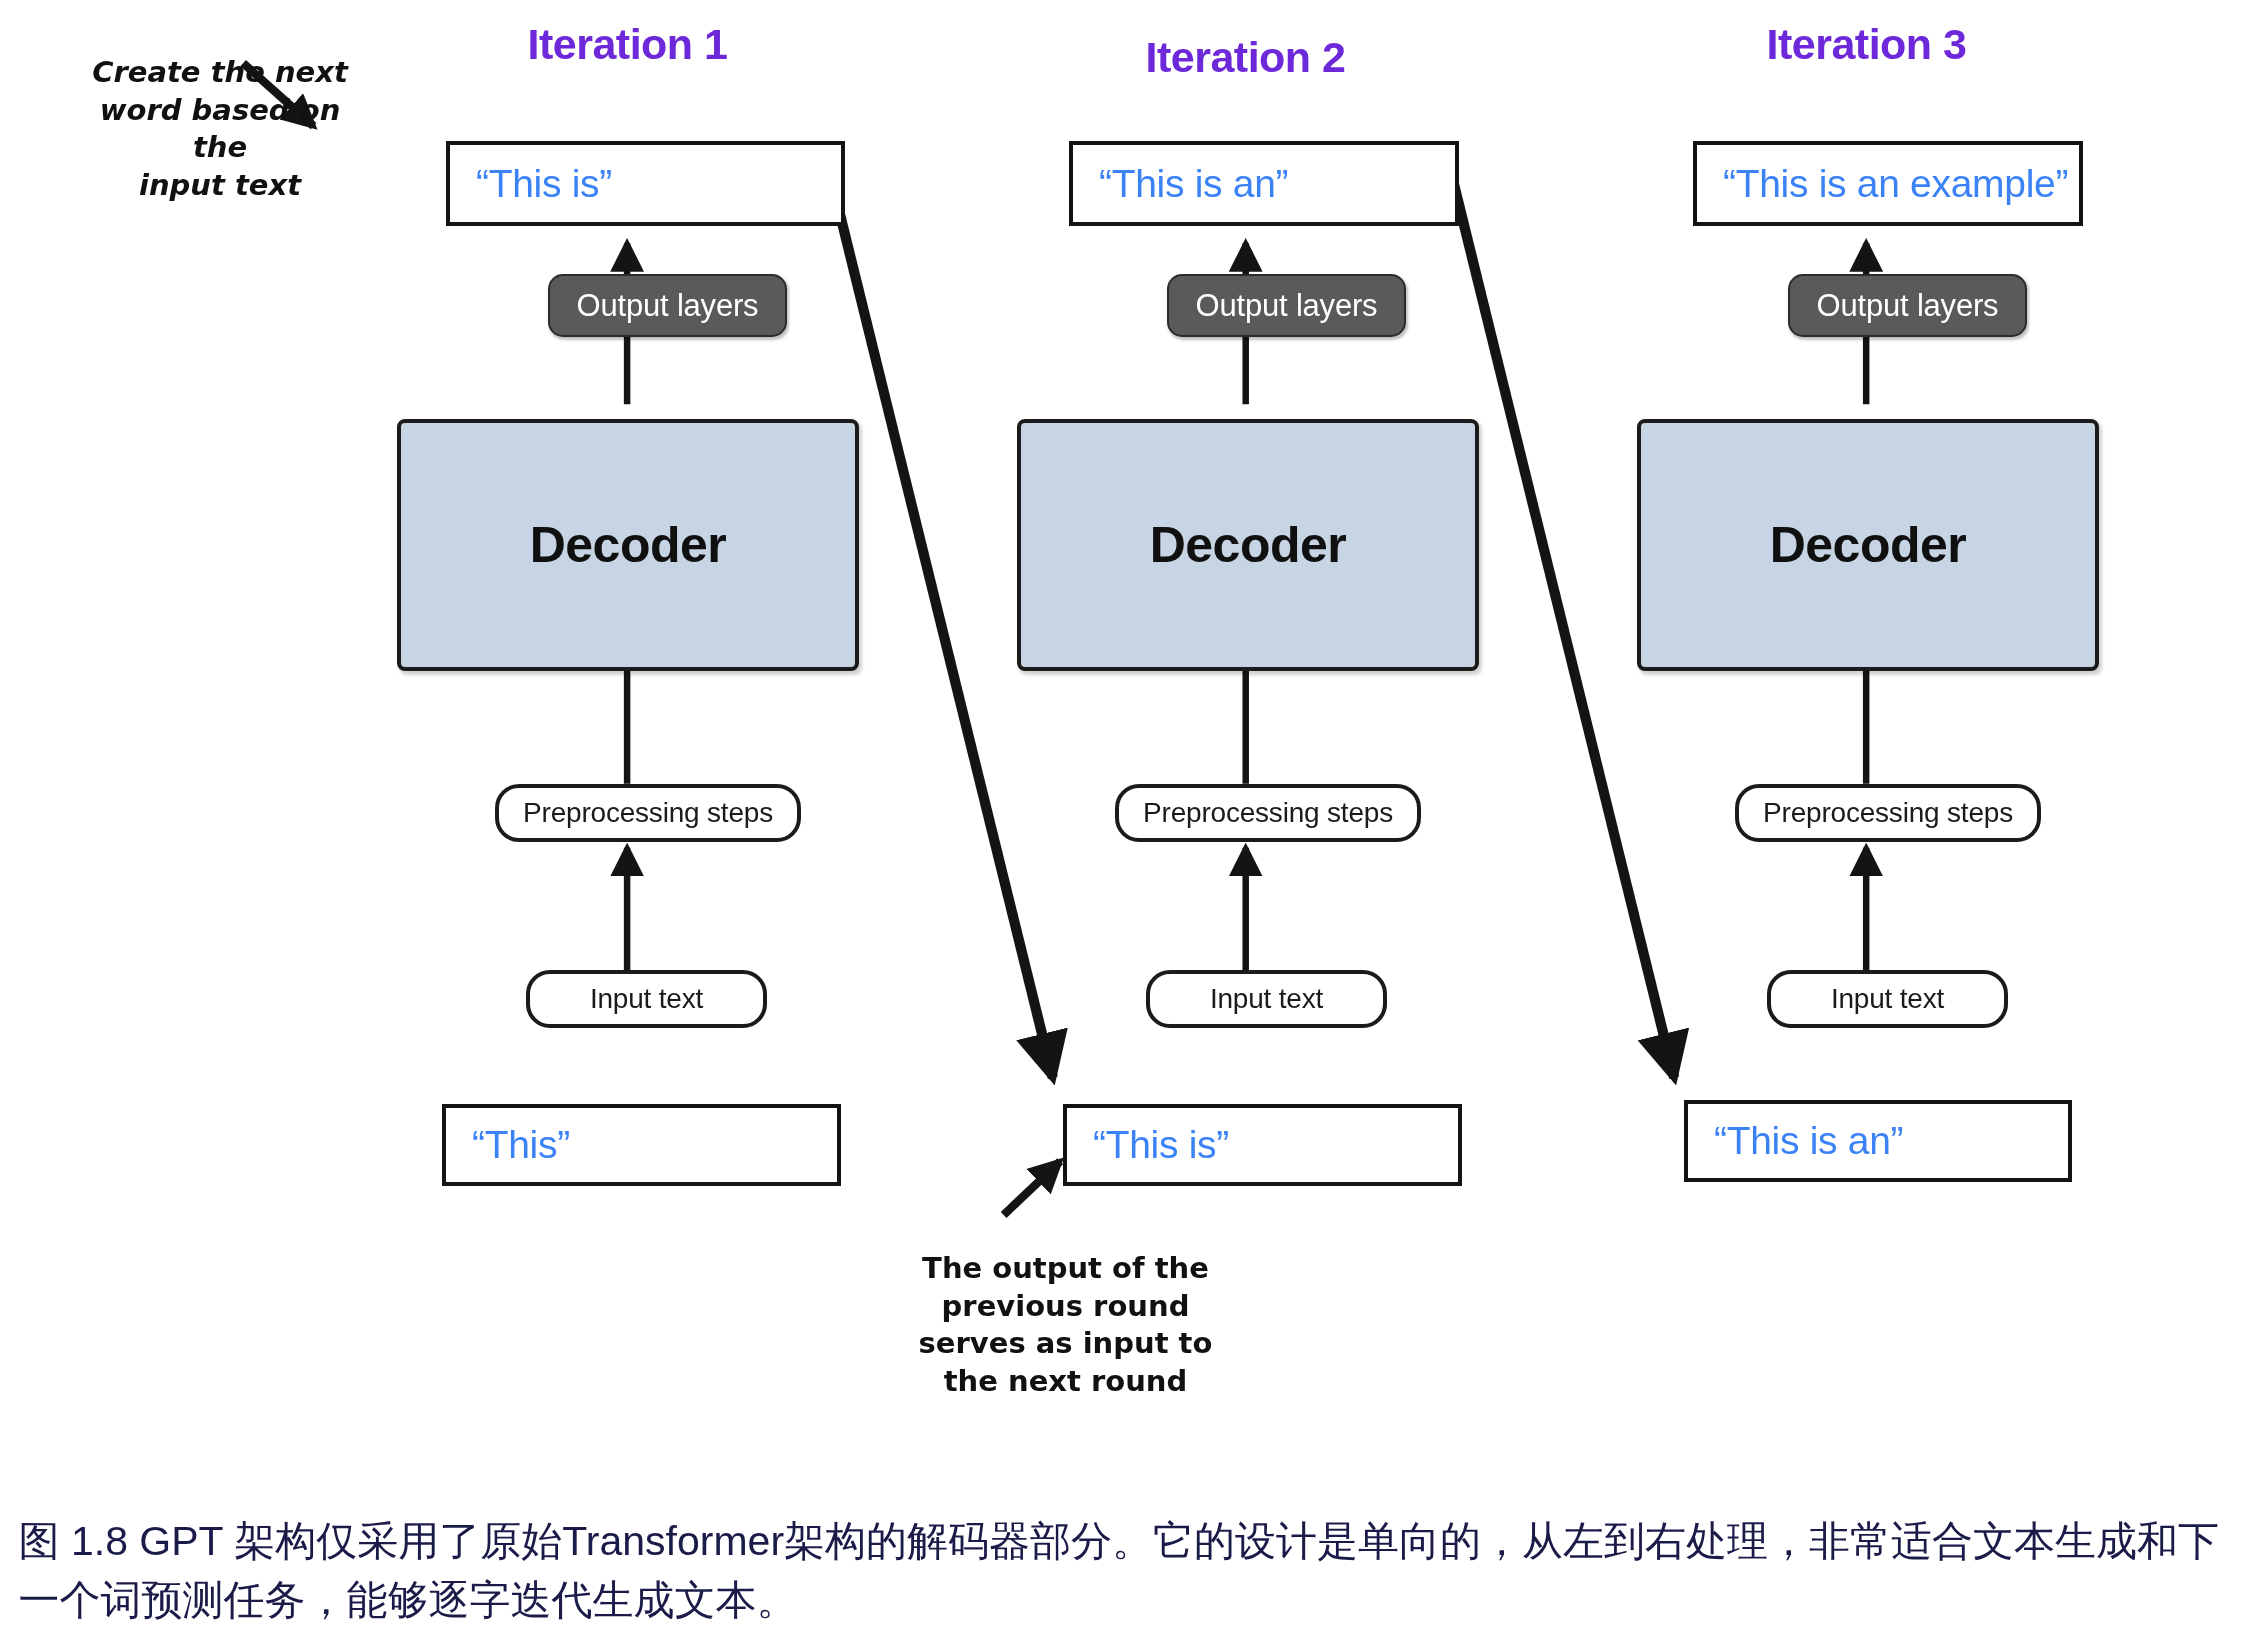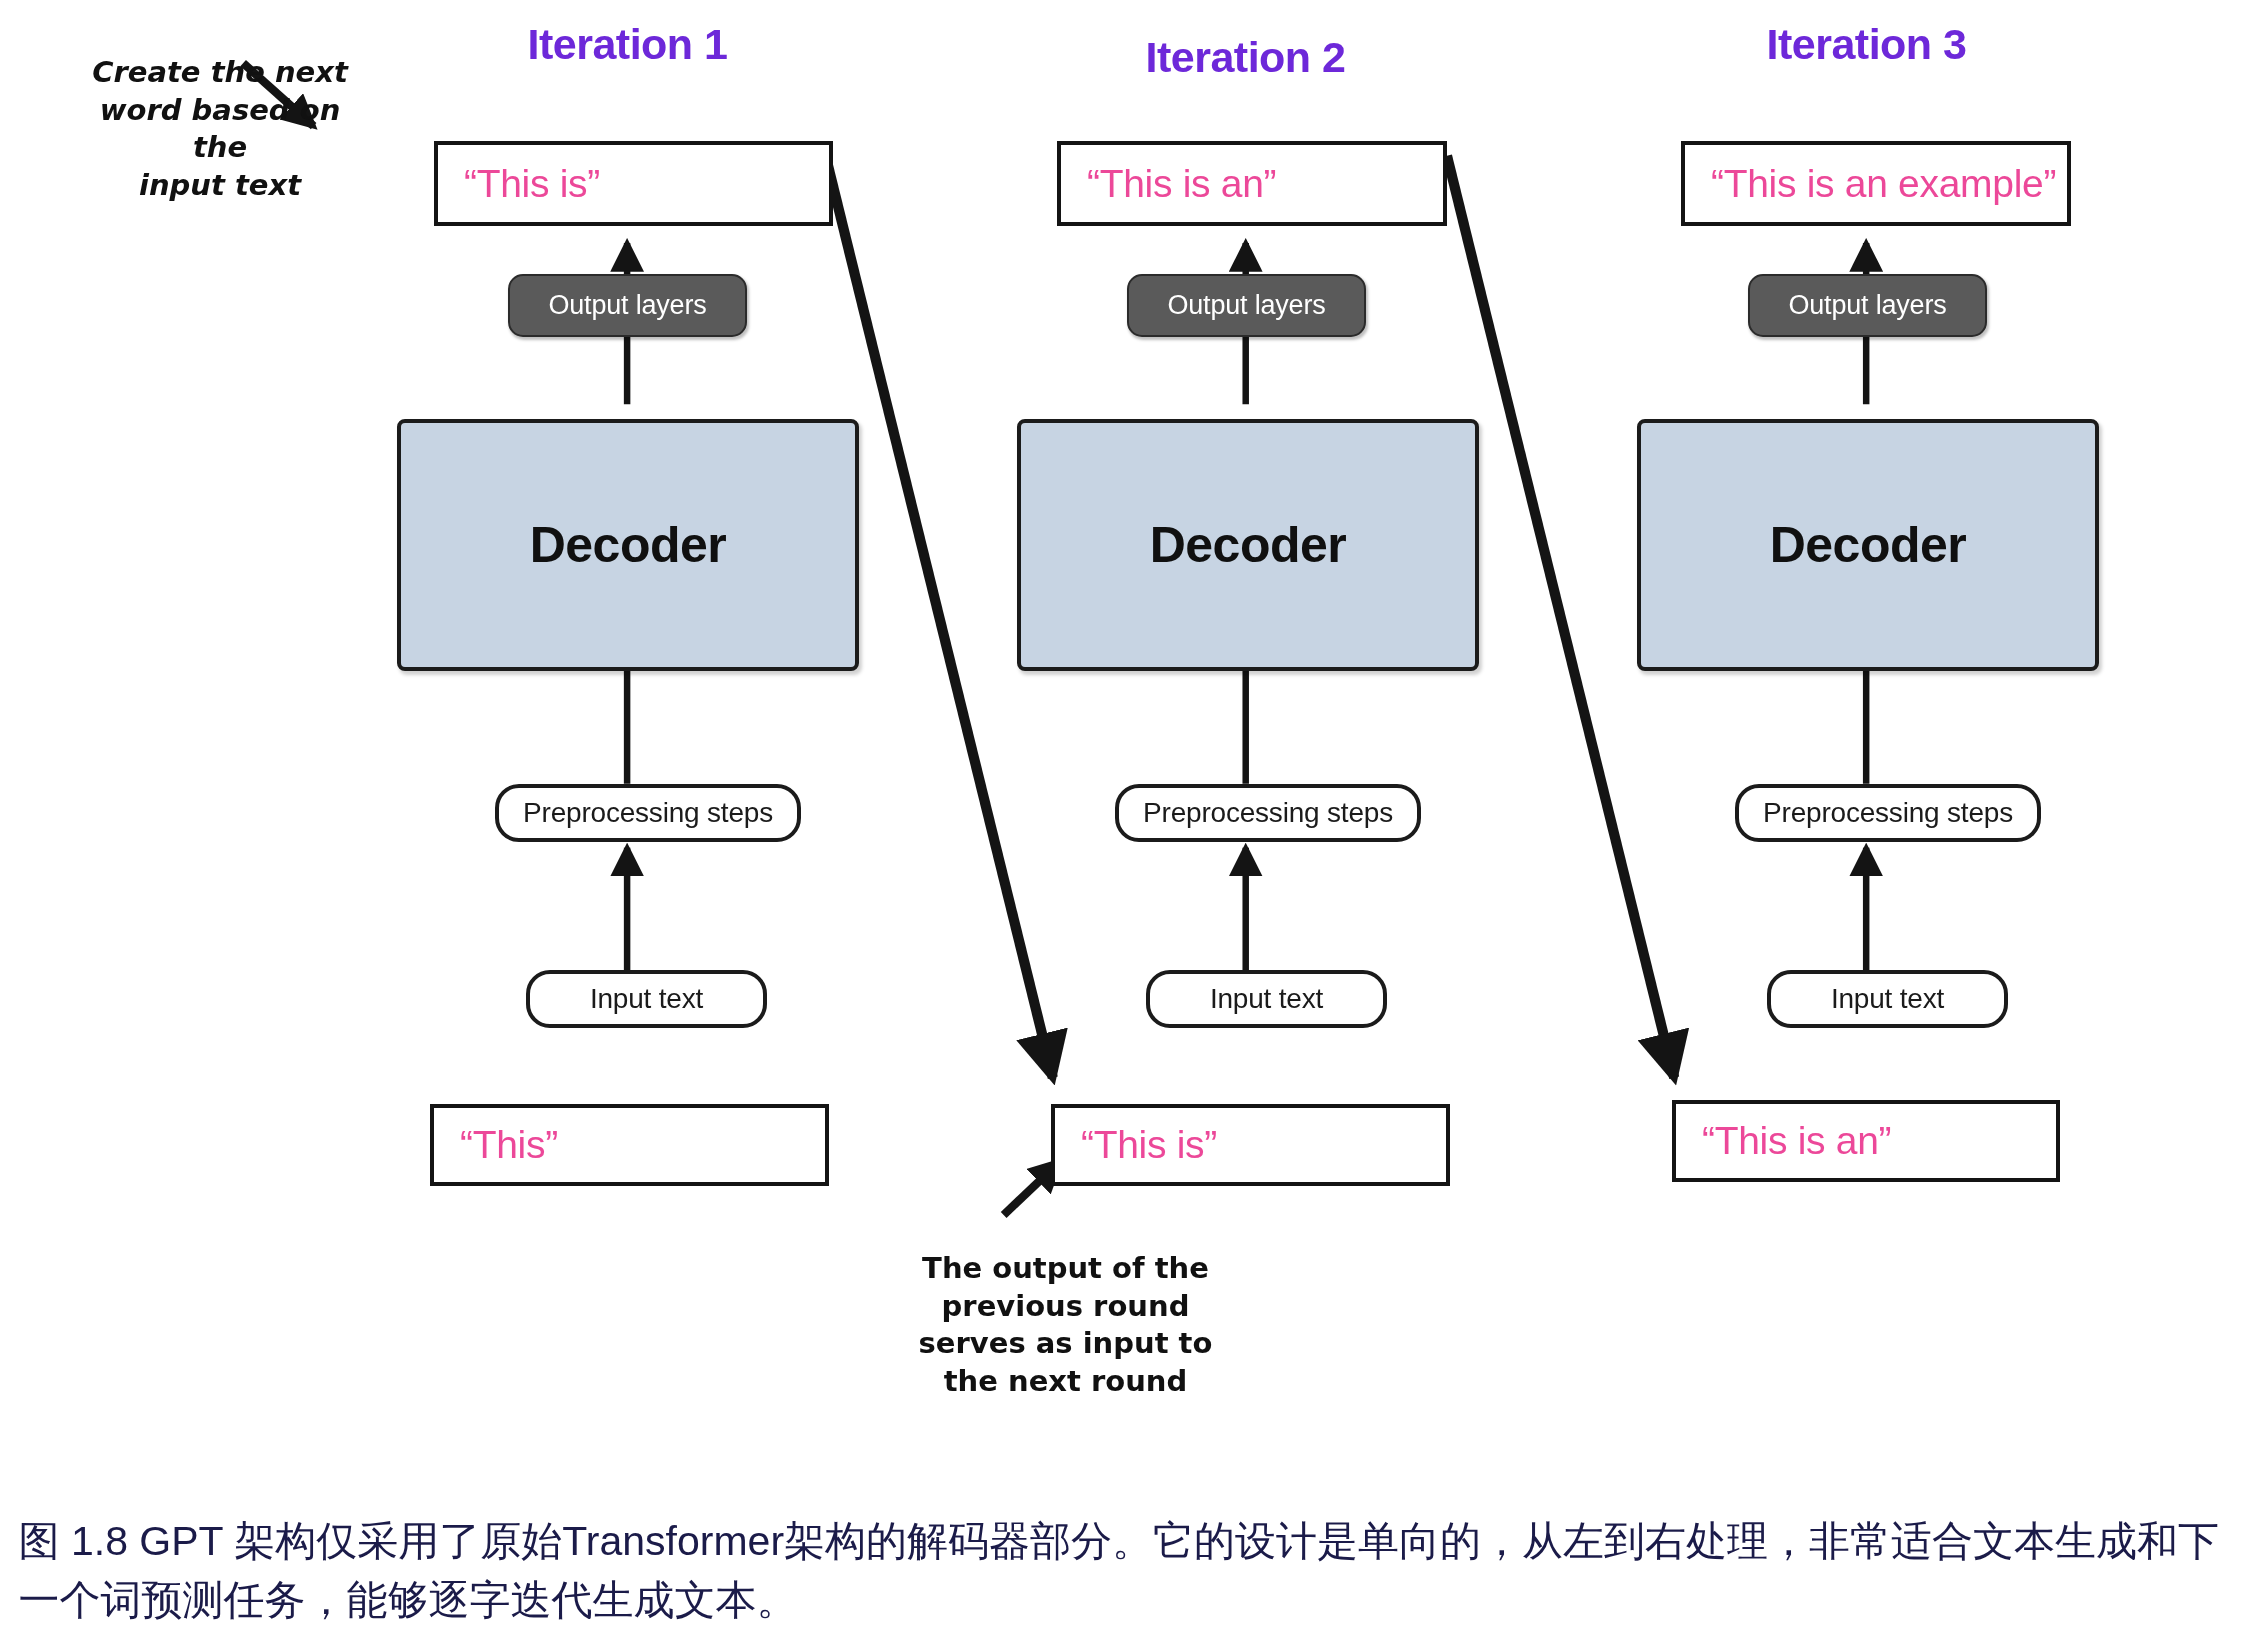--- a/index.html
+++ b/index.html
@@ -28,37 +28,39 @@
 
   
   .text-box{
     border:4.6px solid #141414;
     background:#ffffff;
     box-sizing:border-box;
     display:flex;
     align-items:center;
     padding-left:26px;
     font-size:39px;
-    color:#ec4899;
+    color:#3b82f6;
     letter-spacing:-0.3px;
+    margin-left:12px;
   }
 
   
   .output-layers{
     background:#5a5a5a;
     border:2.8px solid #2b2b2b;
     border-radius:15px;
     box-sizing:border-box;
     display:flex;
     align-items:center;
     justify-content:center;
     color:#ffffff;
-    font-size:27px;
+    font-size:31px;
     letter-spacing:-0.2px;
     box-shadow:1.9px 2.8px 2.8px rgba(0,0,0,.25);
+    margin-left:40px;
   }
 
   
   .decoder{
     background:#c7d4e3;
     border:4.6px solid #1b1b1b;
     border-radius:8px;
     box-sizing:border-box;
     display:flex;
     align-items:center;

